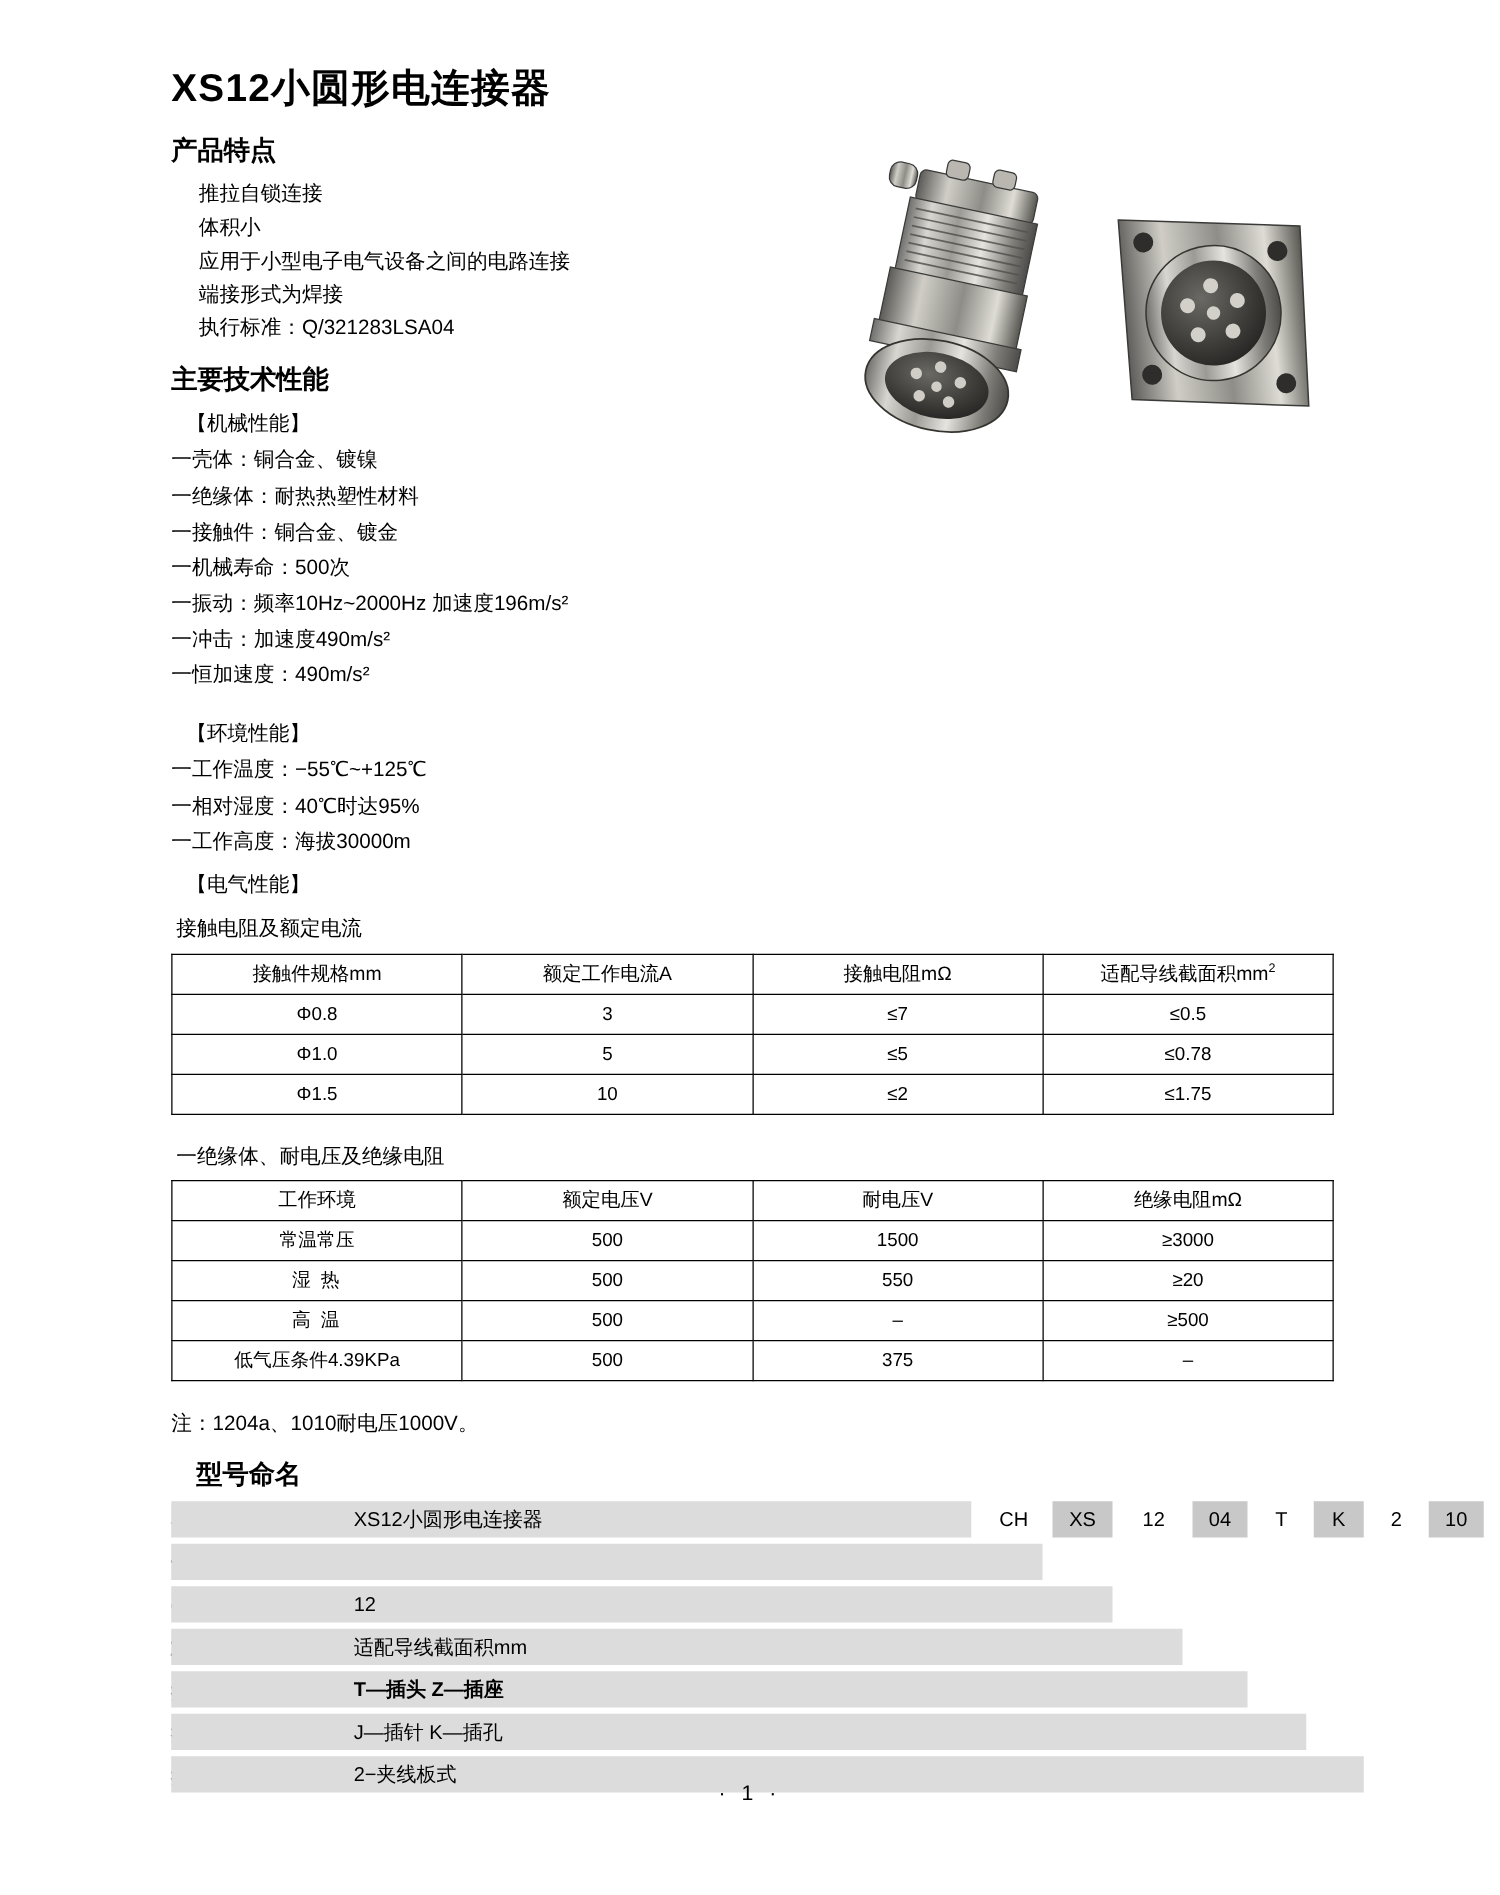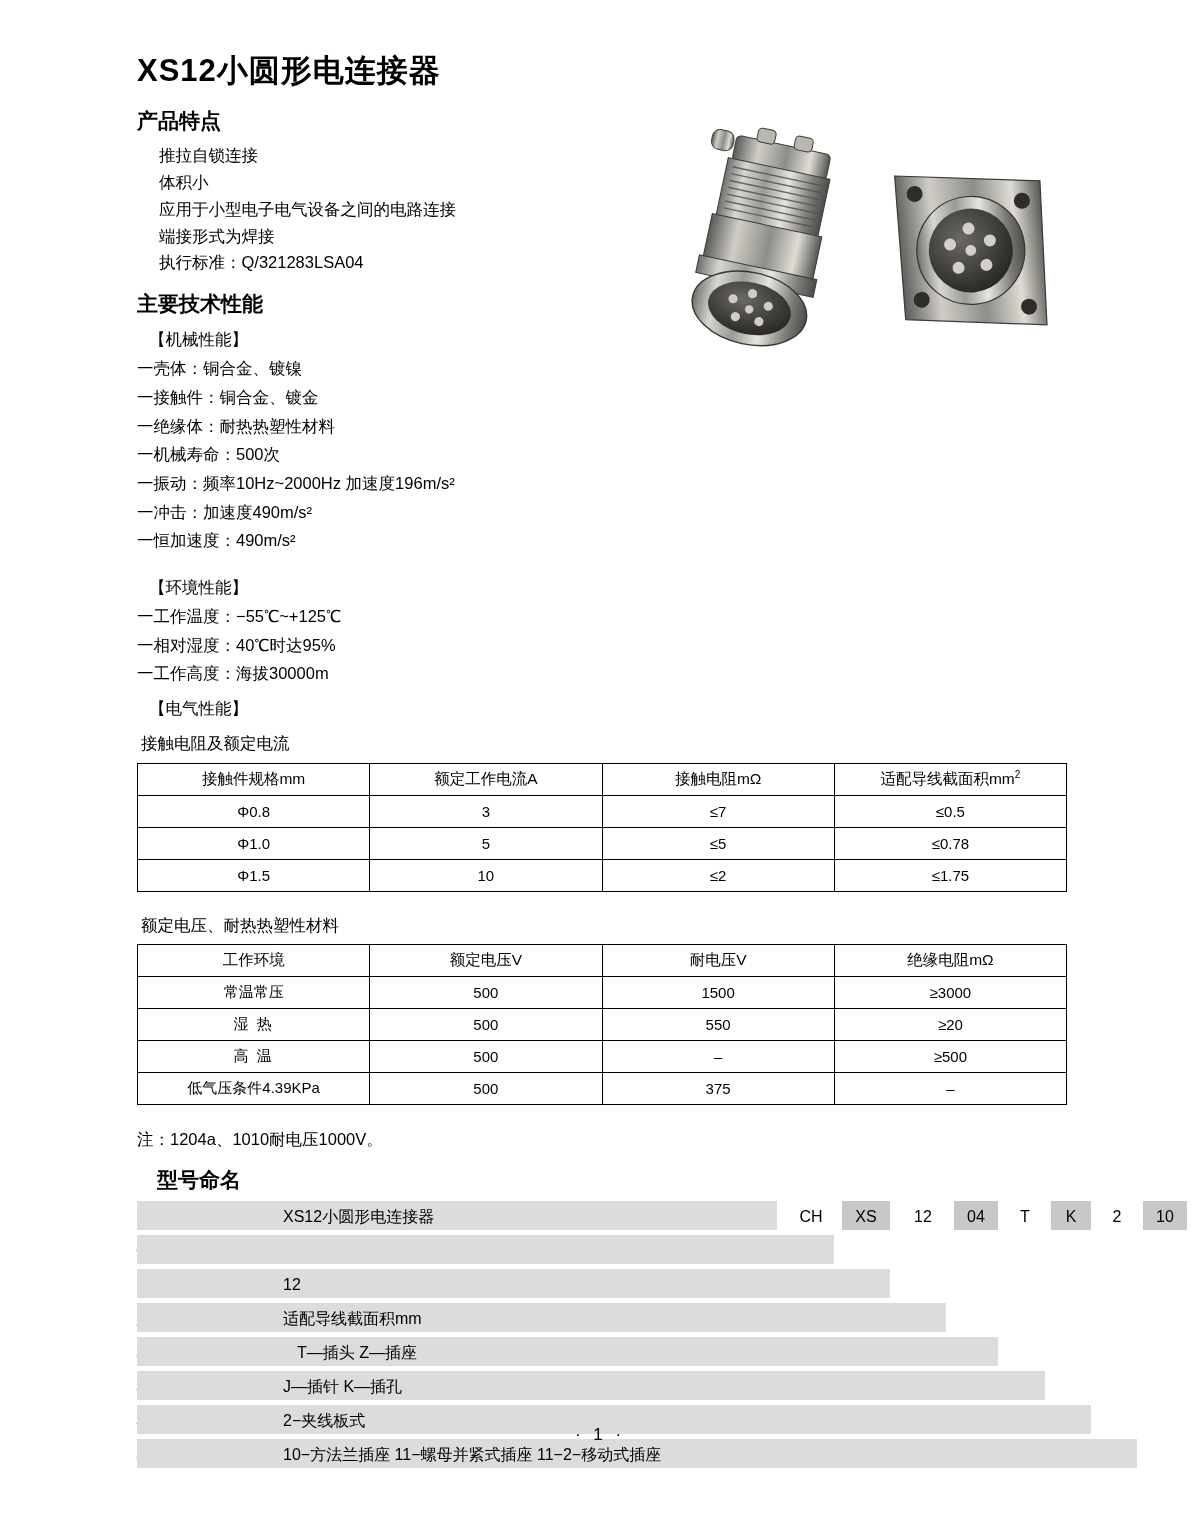--- a/index.html
+++ b/index.html
@@ -258,22 +258,22 @@
       <li>应用于小型电子电气设备之间的电路连接</li>
       <li>端接形式为焊接</li>
       <li>执行标准：Q/321283LSA04</li>
     </ul>
 
     <h2 class="section">主要技术性能</h2>
 
     <div class="spec-group">
       <div class="spec-head">【机械性能】</div>
       <div class="spec-line">一壳体：铜合金、镀镍</div>
+      <div class="spec-line">一绝缘体：耐热热塑性材料</div>
       <div class="spec-line">一接触件：铜合金、镀金</div>
-      <div class="spec-line">一绝缘体：耐热热塑性材料</div>
       <div class="spec-line">一机械寿命：500次</div>
       <div class="spec-line">一振动：频率10Hz~2000Hz  加速度196m/s²</div>
       <div class="spec-line">一冲击：加速度490m/s²</div>
       <div class="spec-line">一恒加速度：490m/s²</div>
     </div>
 
     <div class="spec-gap"></div>
 
     <div class="spec-group">
       <div class="spec-head">【环境性能】</div>
@@ -317,21 +317,21 @@
         </tr>
         <tr>
           <td>Φ1.5</td>
           <td>10</td>
           <td>≤2</td>
           <td>≤1.75</td>
         </tr>
       </tbody>
     </table>
 
-    <div class="table-caption">额定电压、耐热热塑性材料</div>
+    <div class="table-caption">一绝缘体、耐电压及绝缘电阻</div>
     <table class="dt">
       <colgroup>
           <col style="width:25%">
           <col style="width:25%">
           <col style="width:25%">
           <col style="width:25%">
         </colgroup>
       <thead>
         <tr>
           <th>工作环境</th>
@@ -406,40 +406,35 @@
 
       <div class="naming-row">
         <div class="nm-label">芯数</div>
         <div class="nm-bar" style="left:0px; width:809px;"></div>
         <div class="nm-text" style="left:146px;">适配导线截面积mm</div>
       </div>
 
       <div class="naming-row">
         <div class="nm-label">插头、插座类别</div>
         <div class="nm-bar" style="left:0px; width:861px;"></div>
-        <div class="nm-text" style="left:160px;">T—插头        Z—插座</div>
+        <div class="nm-text" style="left:146px;font-weight:bold;">T—插头        Z—插座</div>
       </div>
 
       <div class="naming-row">
         <div class="nm-label">接触件类型</div>
         <div class="nm-bar" style="left:0px; width:908px;"></div>
         <div class="nm-text" style="left:146px;">J—插针        K—插孔</div>
       </div>
 
       <div class="naming-row">
         <div class="nm-label">插头形式</div>
         <div class="nm-bar" style="left:0px; width:954px;"></div>
         <div class="nm-text" style="left:146px;">2−夹线板式</div>
       </div>
 
-      <div class="naming-row">
-        <div class="nm-label">插座形式</div>
-        <div class="nm-bar" style="left:0px; width:1000px;"></div>
-        <div class="nm-text" style="left:146px;">10−方法兰插座        11−螺母并紧式插座        11−2−移动式插座</div>
-      </div>
 
     </div>
 
   </div>
 
   <div class="footer">· 1 ·</div>
 
 </div>
 
 </body></html>

